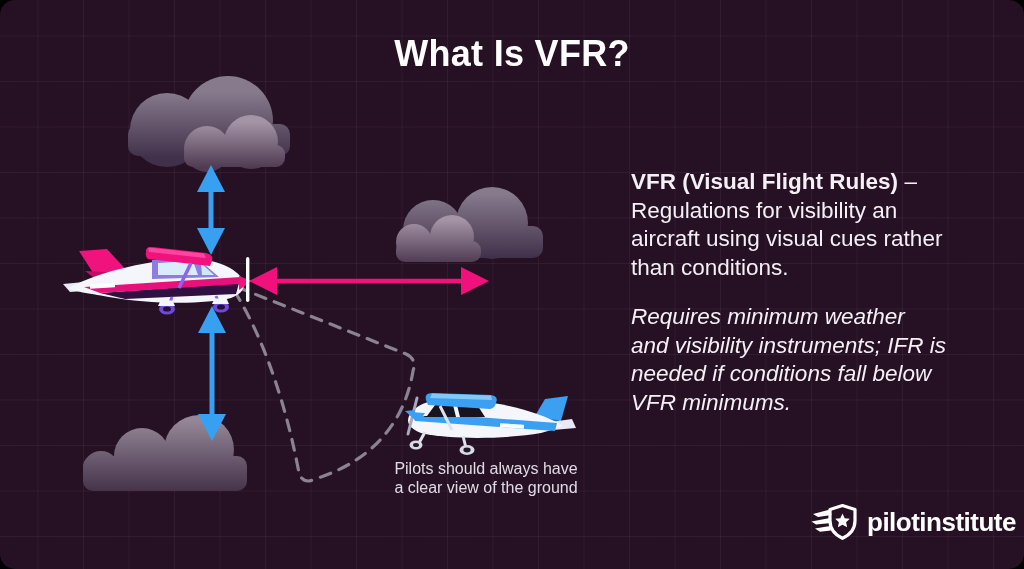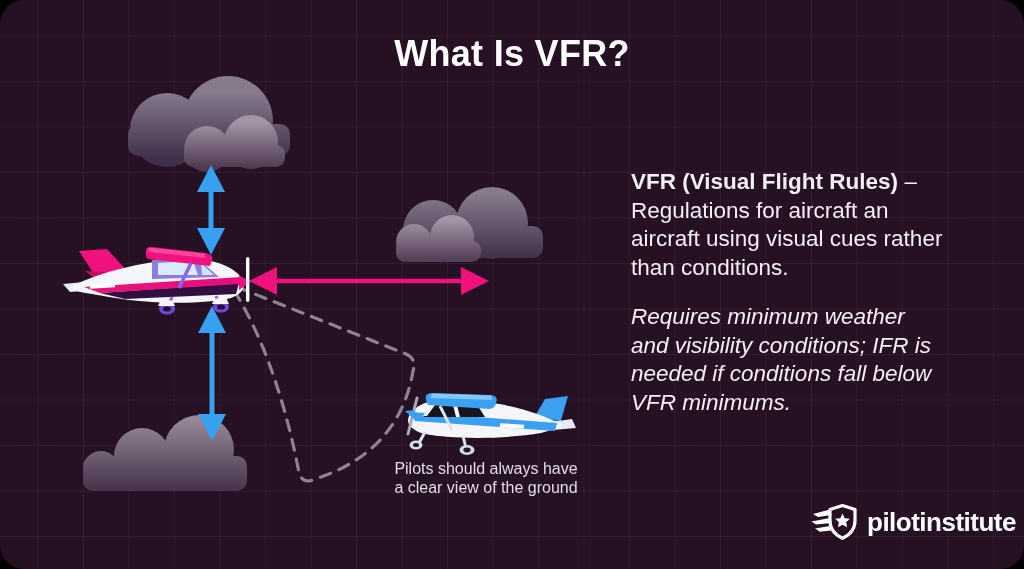--- a/index.html
+++ b/index.html
@@ -1,18 +1,18 @@
 <!DOCTYPE html>
 <html><head>
 <meta charset="utf-8">
 <style>
   html,body{margin:0;padding:0;background:#000;}
   .stage{position:relative;width:1024px;height:569px;background:#000;overflow:hidden;
          font-family:"Liberation Sans", sans-serif;}
-  .card{position:absolute;inset:0;border-radius:24px;background-color:#261023;
+  .card{position:absolute;inset:0;border-radius:15px;background-color:#261023;
         background-image:
           linear-gradient(rgba(216,160,220,0.07) 1px, transparent 1px),
           linear-gradient(90deg, rgba(216,160,220,0.07) 1px, transparent 1px);
         background-size:45.5px 45.5px;background-position:-8px -10px;}
   .title{position:absolute;left:0;right:0;top:33px;text-align:center;
          font-size:36px;font-weight:bold;color:#ffffff;letter-spacing:0.3px;}
   .diagram-svg{position:absolute;left:0;top:0;}
   .deftext{position:absolute;left:631px;top:168px;width:372px;
            font-size:22.5px;line-height:28.5px;color:#f5eff6;}
   .deftext .line{display:block;}
@@ -151,27 +151,27 @@
         <ellipse cx="416" cy="445" rx="6.5" ry="4.5" fill="#d7dbe6"></ellipse>
         <ellipse cx="416" cy="445" rx="3" ry="2" fill="#241a2c"></ellipse>
         <line x1="417" y1="398" x2="408" y2="434" stroke="#a9aab8" stroke-width="3" stroke-linecap="round"></line>
         <polygon points="405,411 415,410 415,420" fill="#3b9ff2"></polygon>
       </g>
     </svg>
 
     <div class="deftext">
       <div class="p1">
         <span class="line"><span class="lead-bold">VFR (Visual Flight Rules)</span><span> –</span></span>
-        <span class="line">Regulations for aircraft an</span>
+        <span class="line">Regulations for visibility an</span>
         <span class="line">aircraft using visual cues rather</span>
         <span class="line">than conditions.</span>
       </div>
       <div class="p2">
         <span class="line">Requires minimum weather</span>
-        <span class="line">and visibility conditions; IFR is</span>
+        <span class="line">and visibility instruments; IFR is</span>
         <span class="line">needed if conditions fall below</span>
         <span class="line">VFR minimums.</span>
       </div>
     </div>
 
     <div class="caption">
       <div>Pilots should always have</div>
       <div>a clear view of the ground</div>
     </div>
 

